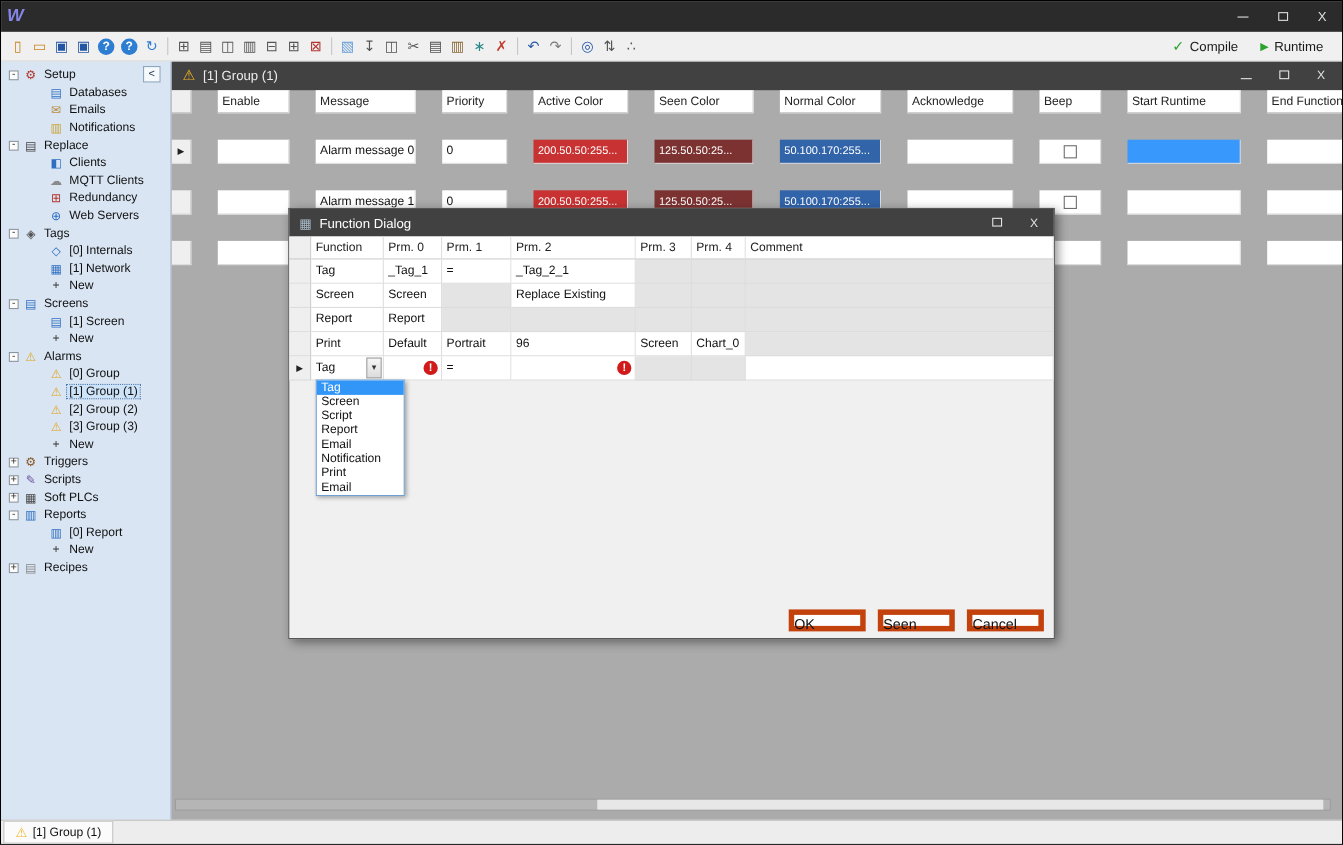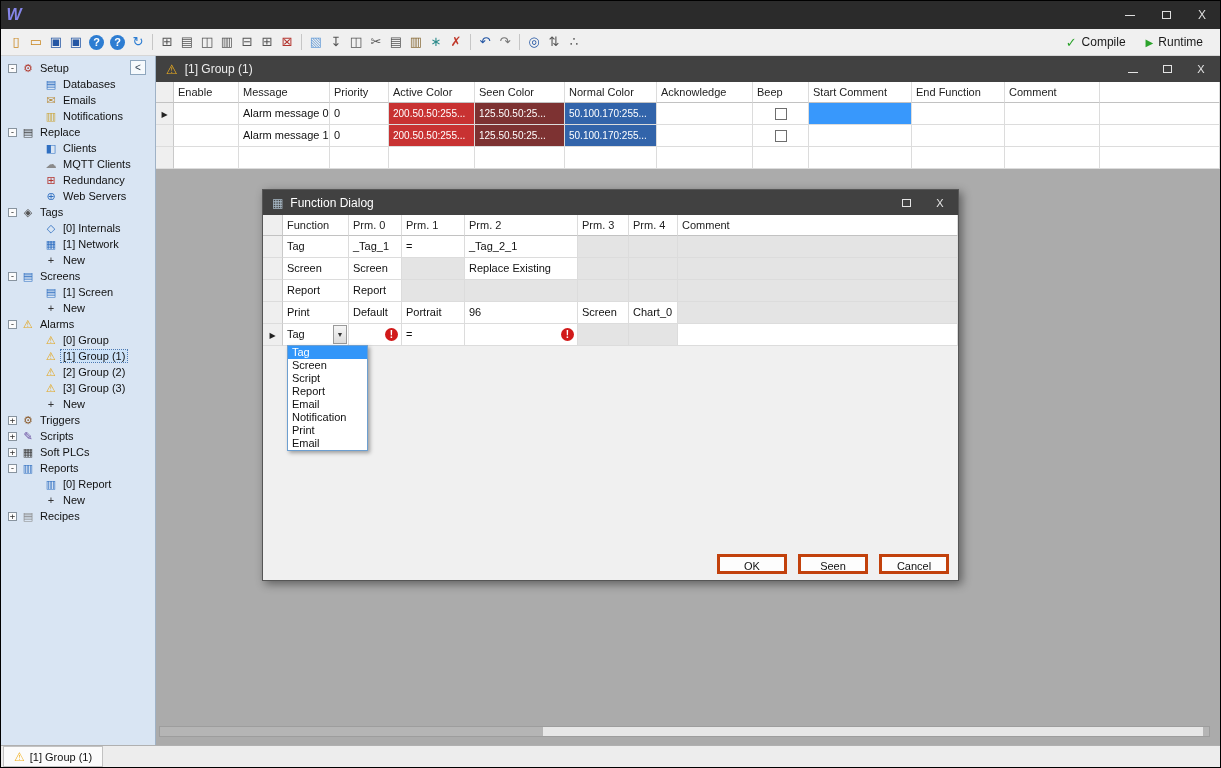--- a/index.html
+++ b/index.html
@@ -41,21 +41,21 @@
   .mdi{flex:1;position:relative;background:#ababab;overflow:hidden;}
 
   
   .childwin{position:absolute;inset:0;z-index:1;}
   .cw-head{height:26px;background:#414141;color:#ececec;display:flex;align-items:center;gap:7px;padding:0 10px;}
   .warn{color:#f2b01e;font-size:13px;}
   .cw-title{font-size:12px;}
   .cw-btns{margin-left:auto;display:flex;gap:16px;align-items:center;}
   .wbtn2{color:#e4e4e4;font-size:11px;width:18px;text-align:center;}
 
-  .agrid{position:absolute;left:0;right:0;top:26px;display:grid;grid-template-columns:18px 65px 91px 59px 86px 90px 92px 96px 56px 103px 93px 95px 1fr;}
+  .agrid{position:absolute;left:0;right:0;top:26px;display:grid;grid-template-columns:18px 65px 91px 59px 86px 90px 92px 96px 56px 103px 93px 95px 1fr;gap:24px;}
   .gc{height:22px;background:#fff;border-right:1px solid #dcdcdc;border-bottom:1px solid #dcdcdc;font-size:11px;line-height:21px;padding:0 4px;overflow:hidden;white-space:nowrap;}
   .gh{height:21px;line-height:20px;border-bottom:1px solid #c2c2c2;color:#222;}
   .gm{background:#efefef;border-right:1px solid #c9c9c9;padding:0;text-align:center;}
   .mk{font-size:8px;color:#222;}
   .cc{color:#fff;font-size:10px;}
   .ck{display:flex;align-items:center;justify-content:center;padding:0;}
   .cbx{width:12px;height:12px;border:1px solid #6e6e6e;background:#fff;}
 
   
   .dialog{position:absolute;left:106px;top:133px;width:697px;height:392px;background:#f0f0f0;border:1px solid #565656;box-shadow:3px 3px 9px rgba(0,0,0,.45);z-index:20;}
@@ -65,21 +65,21 @@
   .fgrid{position:absolute;left:0;right:0;top:25px;display:grid;grid-template-columns:20px 66px 53px 63px 113px 51px 49px 1fr;}
   .mut{background:#e4e4e4;}
   .combo{position:relative;padding-right:17px;}
   .combo-btn{position:absolute;right:1px;top:1px;bottom:1px;width:14px;background:linear-gradient(#f6f6f6,#dcdcdc);border:1px solid #9a9a9a;font-size:7px;line-height:17px;text-align:center;color:#333;}
   .errc{display:flex;align-items:center;justify-content:flex-end;padding:0 3px;}
   .err{width:13px;height:13px;border-radius:50%;background:#d11a1a;color:#fff;font-size:10px;font-weight:bold;line-height:13px;text-align:center;flex:none;}
   .dd{position:absolute;left:24px;top:155px;width:81px;background:#fff;border:1px solid #6d9fd0;box-shadow:2px 2px 4px rgba(0,0,0,.35);z-index:30;}
   .ddi{height:13px;line-height:13px;font-size:11px;padding:0 4px;}
   .ddi.on{background:#3296f9;color:#fff;}
   .dlg-btns{position:absolute;right:9px;bottom:6px;display:flex;gap:11px;}
-  .btn{width:70px;height:20px;background:#fdfdfd;border:3px solid #c2410c;font-size:11px;line-height:18px;text-align:center;}
+  .btn{width:70px;height:20px;background:#fdfdfd;border:5px solid #c2410c;font-size:13px;line-height:18px;text-align:left;}
 
   
   .hscroll{position:absolute;left:3px;right:10px;bottom:8px;height:11px;background:#b5b5b5;border:1px solid #9d9d9d;z-index:2;}
   .hthumb{position:absolute;top:0;bottom:0;left:383px;width:660px;background:#e7e7e7;}
 
   
   .statusbar{height:22px;background:#ededed;border-top:1px solid #b0b0b0;display:flex;align-items:center;flex:none;}
   .stab{margin-left:2px;height:21px;display:flex;align-items:center;gap:5px;padding:0 10px;background:#fbfbfb;border:1px solid #c2c2c2;font-size:11px;}
   .warn2{color:#f2b01e;font-size:12px;}
 </style>
@@ -292,21 +292,21 @@
         <div class="agrid">
           <div class="gc gh gm"></div>
           <div class="gc gh">Enable</div>
           <div class="gc gh">Message</div>
           <div class="gc gh">Priority</div>
           <div class="gc gh">Active Color</div>
           <div class="gc gh">Seen Color</div>
           <div class="gc gh">Normal Color</div>
           <div class="gc gh">Acknowledge</div>
           <div class="gc gh">Beep</div>
-          <div class="gc gh">Start Comment</div>
+          <div class="gc gh">Start Runtime</div>
           <div class="gc gh">End Function</div>
           <div class="gc gh">Comment</div>
           <div class="gc gh"></div>
 
           <div class="gc gm"><span class="mk">▶</span></div>
           <div class="gc"></div>
           <div class="gc">Alarm message 0!</div>
           <div class="gc">0</div>
           <div class="gc cc" style="background-color: rgb(200, 50, 50);">200.50.50:255...</div>
           <div class="gc cc" style="background-color: rgb(125, 50, 50);">125.50.50:25...</div>

